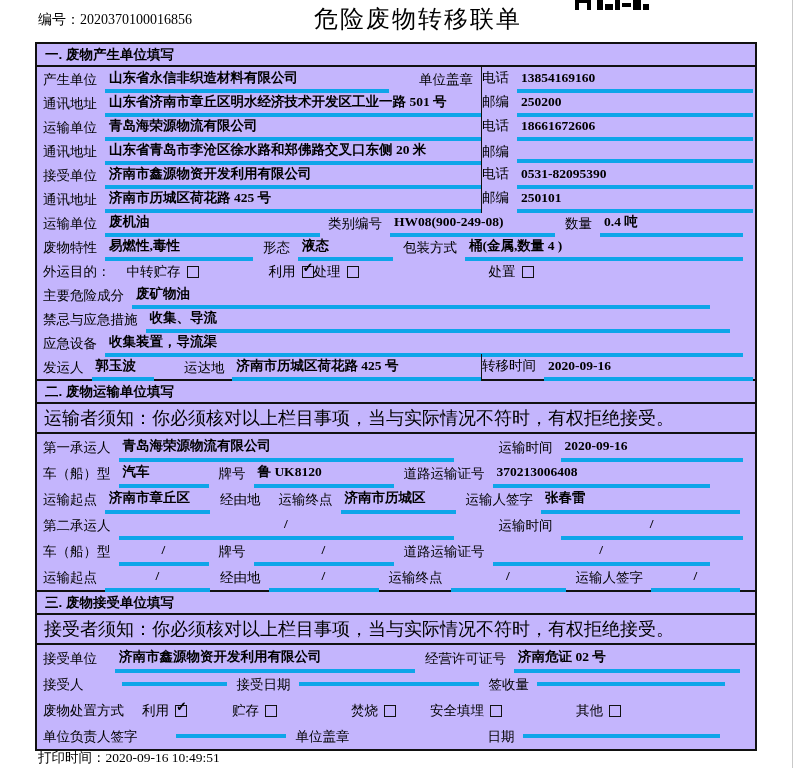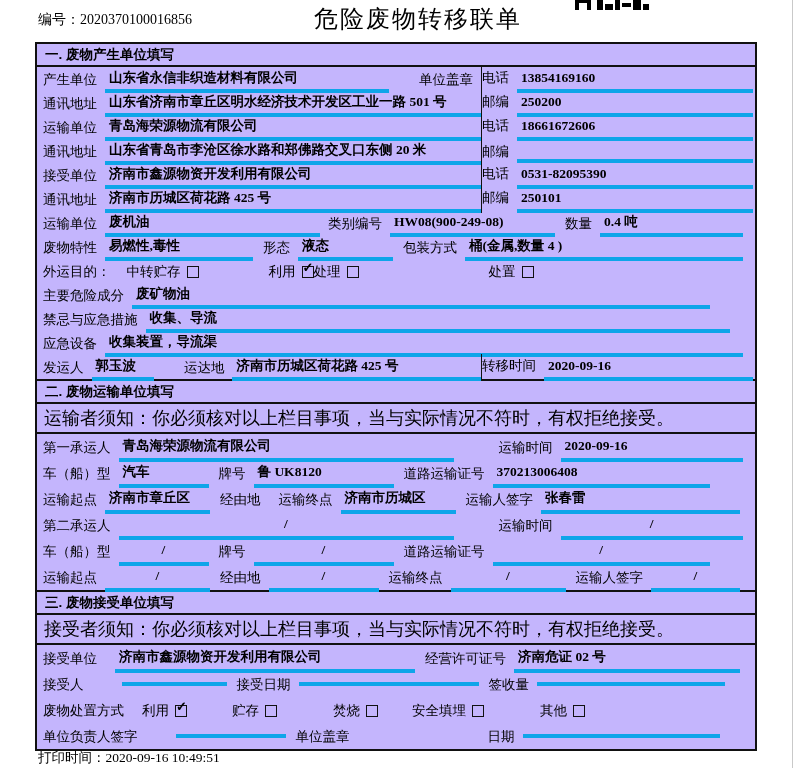--- a/index.html
+++ b/index.html
@@ -31,21 +31,21 @@
   .rzone { display:flex; width:274px; flex-shrink:0; border-left:1px solid #111; }
   .rzone .val { flex:1; margin-right:2px; }
 
   .w300{width:300px} .w215{width:215px} .w165{width:165px} .w148{width:148px}
   .w95{width:95px} .w65{width:65px} .w260{width:260px} .w335{width:335px}
   .w90{width:90px} .w140{width:140px} .w105{width:105px} .w110{width:110px}
   .w115{width:115px} .w180{width:180px}
   .mr45{margin-right:45px} .mr25{margin-right:25px} .mr12{margin-right:12px}
   .mr15{margin-right:15px} .mr30{margin-right:30px} .mr35{margin-right:35px}
   .ml8{margin-left:8px} .ml10{margin-left:10px} .ml30{margin-left:30px}
-  .ml45{margin-left:45px} .ml50{margin-left:56px} .ml55{margin-left:34px}
+  .ml45{margin-left:45px} .ml50{margin-left:74px} .ml55{margin-left:34px}
   .ml70{margin-left:70px} .ml85{} .ml130{margin-left:130px}
 
   .opt { white-space:nowrap; }
   .cbx { display:inline-block; width:12px; height:12px; border:1.5px solid #111;
          margin-left:6px; position:relative; top:2px; }
   .cbx.checked::after { content:"✓"; position:absolute; left:0; top:-6px;
          font-size:13px; font-weight:bold; line-height:13px; }
 
   .print-time { position:absolute; left:38px; top:749px; font-size:13.5px; }
 </style>

